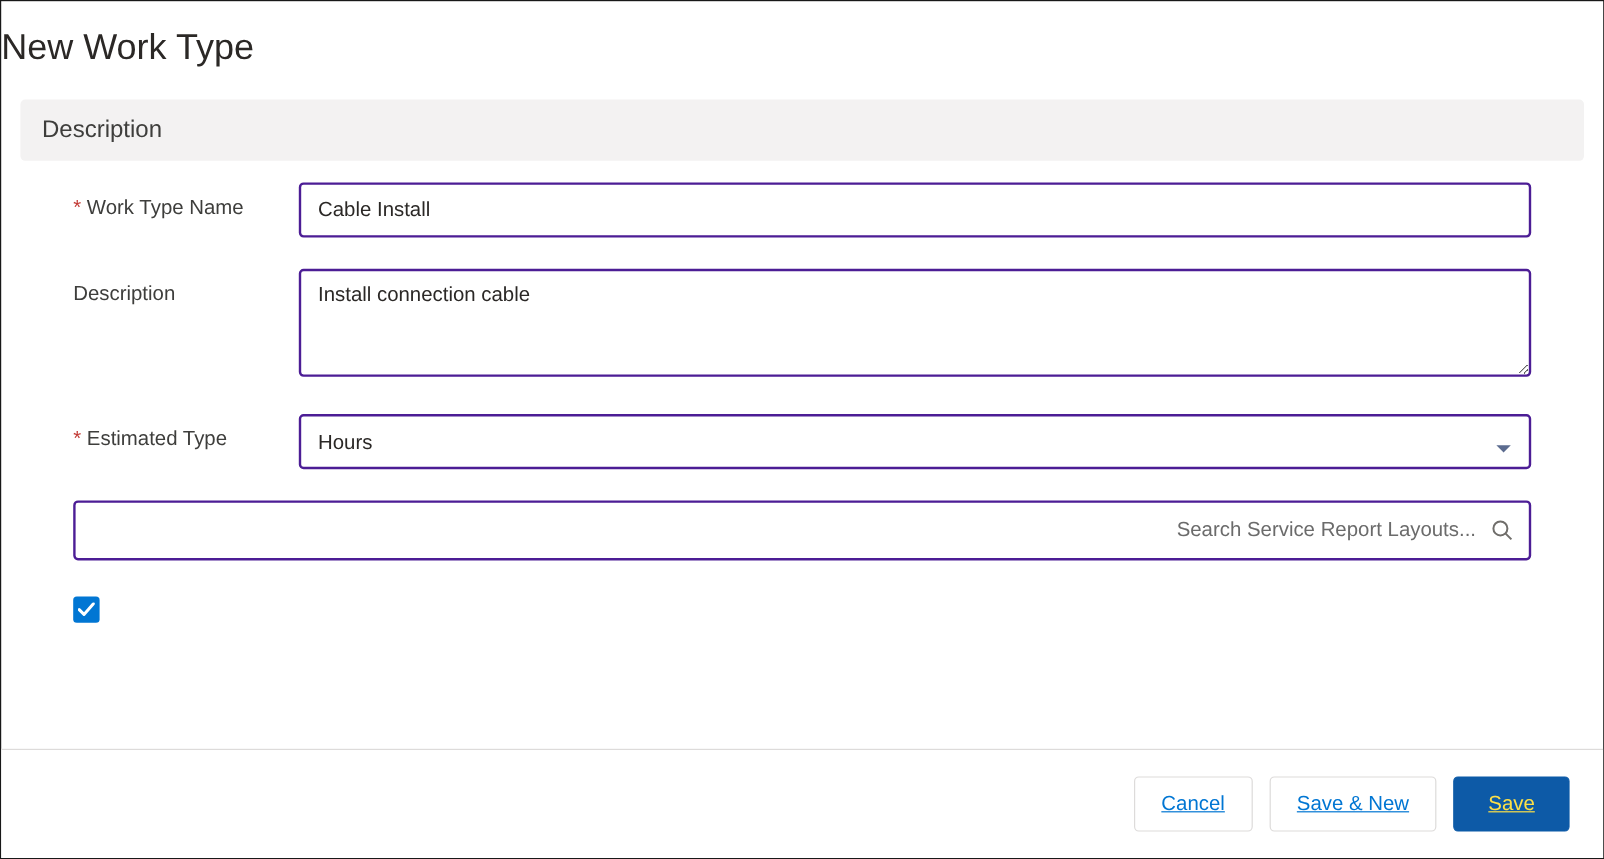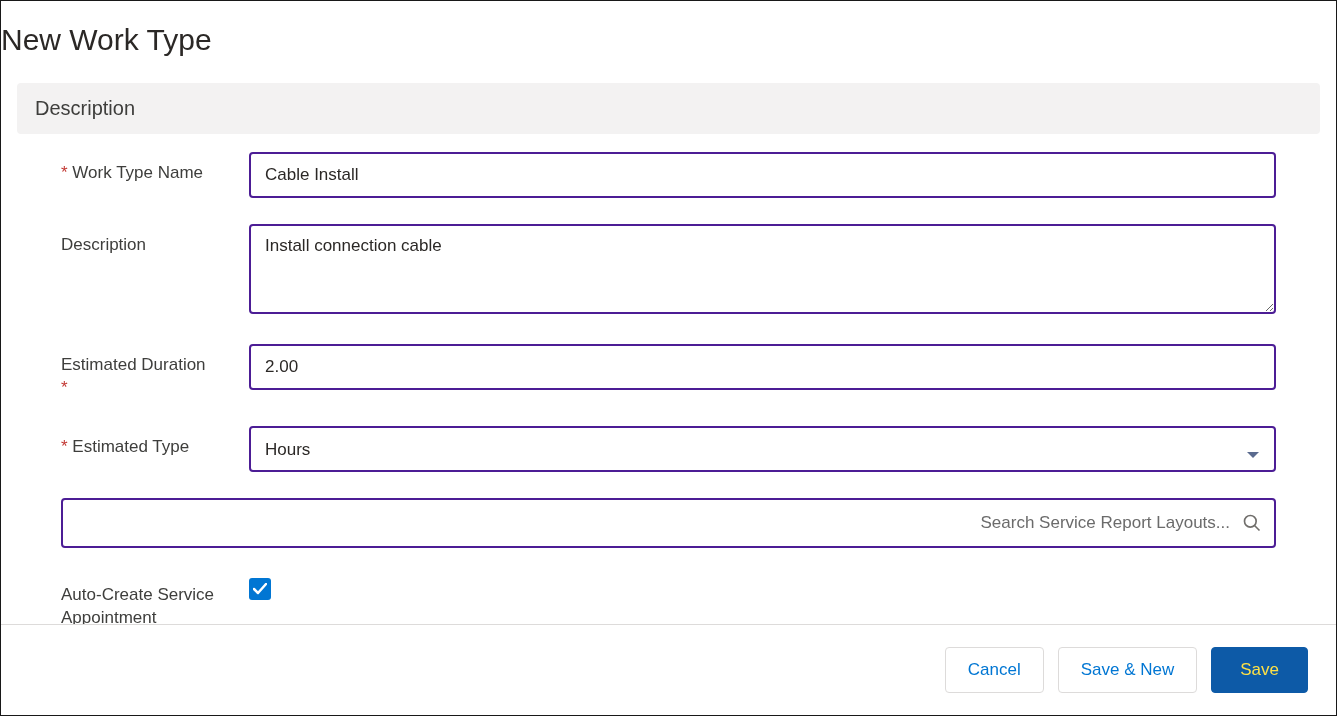--- a/index.html
+++ b/index.html
@@ -68,20 +68,21 @@
     padding: 22px 28px;
     display: flex; justify-content: flex-end; gap: 14px;
     background: #fff;
   }
   .btn {
     height: 46px; padding: 0 22px; font-size: 17px;
     border: 1px solid #dddbda; border-radius: 4px;
     background: #fff; color: #0176d3; cursor: pointer;
     display: inline-flex; align-items: center; justify-content: center;
     font-family: inherit;
+    text-decoration: underline;
   }
   .btn-primary { background: #0d5aa7; color: #fde047; border-color: #0d5aa7; padding: 0 28px; }
 
   
   .scroll-area::-webkit-scrollbar { width: 17px; }
   .scroll-area::-webkit-scrollbar-track { background: #f1f1f1; }
   .scroll-area::-webkit-scrollbar-thumb { background: #c1c1c1; }
   .scroll-area::-webkit-scrollbar-button { background: #f1f1f1; height: 17px; display: block; }
 </style>
 </head>
@@ -108,29 +109,20 @@
 
       <div class="field-row">
         <div class="field-label">
           <span>Description</span>
         </div>
         <div class="field-control">
           <textarea class="text-area" style="">Install connection cable</textarea>
         </div>
       </div>
 
-      <div class="field-row">
-        <div class="field-label">
-          <span>Estimated Duration</span>
-          <br><span class="req">*</span>
-        </div>
-        <div class="field-control">
-          <input class="text-input" type="text" value="2.00" style="">
-        </div>
-      </div>
 
       <div class="field-row">
         <div class="field-label">
           <span class="req">*</span>
           <span>Estimated Type</span>
         </div>
         <div class="field-control">
           <div class="select-box">
             <span>Hours</span>
             <span class="select-caret">
@@ -150,23 +142,20 @@
               <svg viewBox="0 0 24 24" fill="none" stroke="currentColor" stroke-width="2">
                   <circle cx="10" cy="10" r="7"></circle>
                   <line x1="21" y1="21" x2="15" y2="15"></line>
                 </svg>
             </span>
           </div>
         </div>
       </div>
 
       <div class="field-row">
-        <div class="field-label">
-          <span>Auto-Create Service Appointment</span>
-        </div>
         <div class="field-control">
           <div class="checkbox">
             <svg viewBox="0 0 14 12">
                 <path d="M1 6 L5 10 L13 1" stroke="currentColor" stroke-width="2.5" fill="none" stroke-linecap="round" stroke-linejoin="round"></path>
               </svg>
           </div>
         </div>
       </div>
 
     </div>

